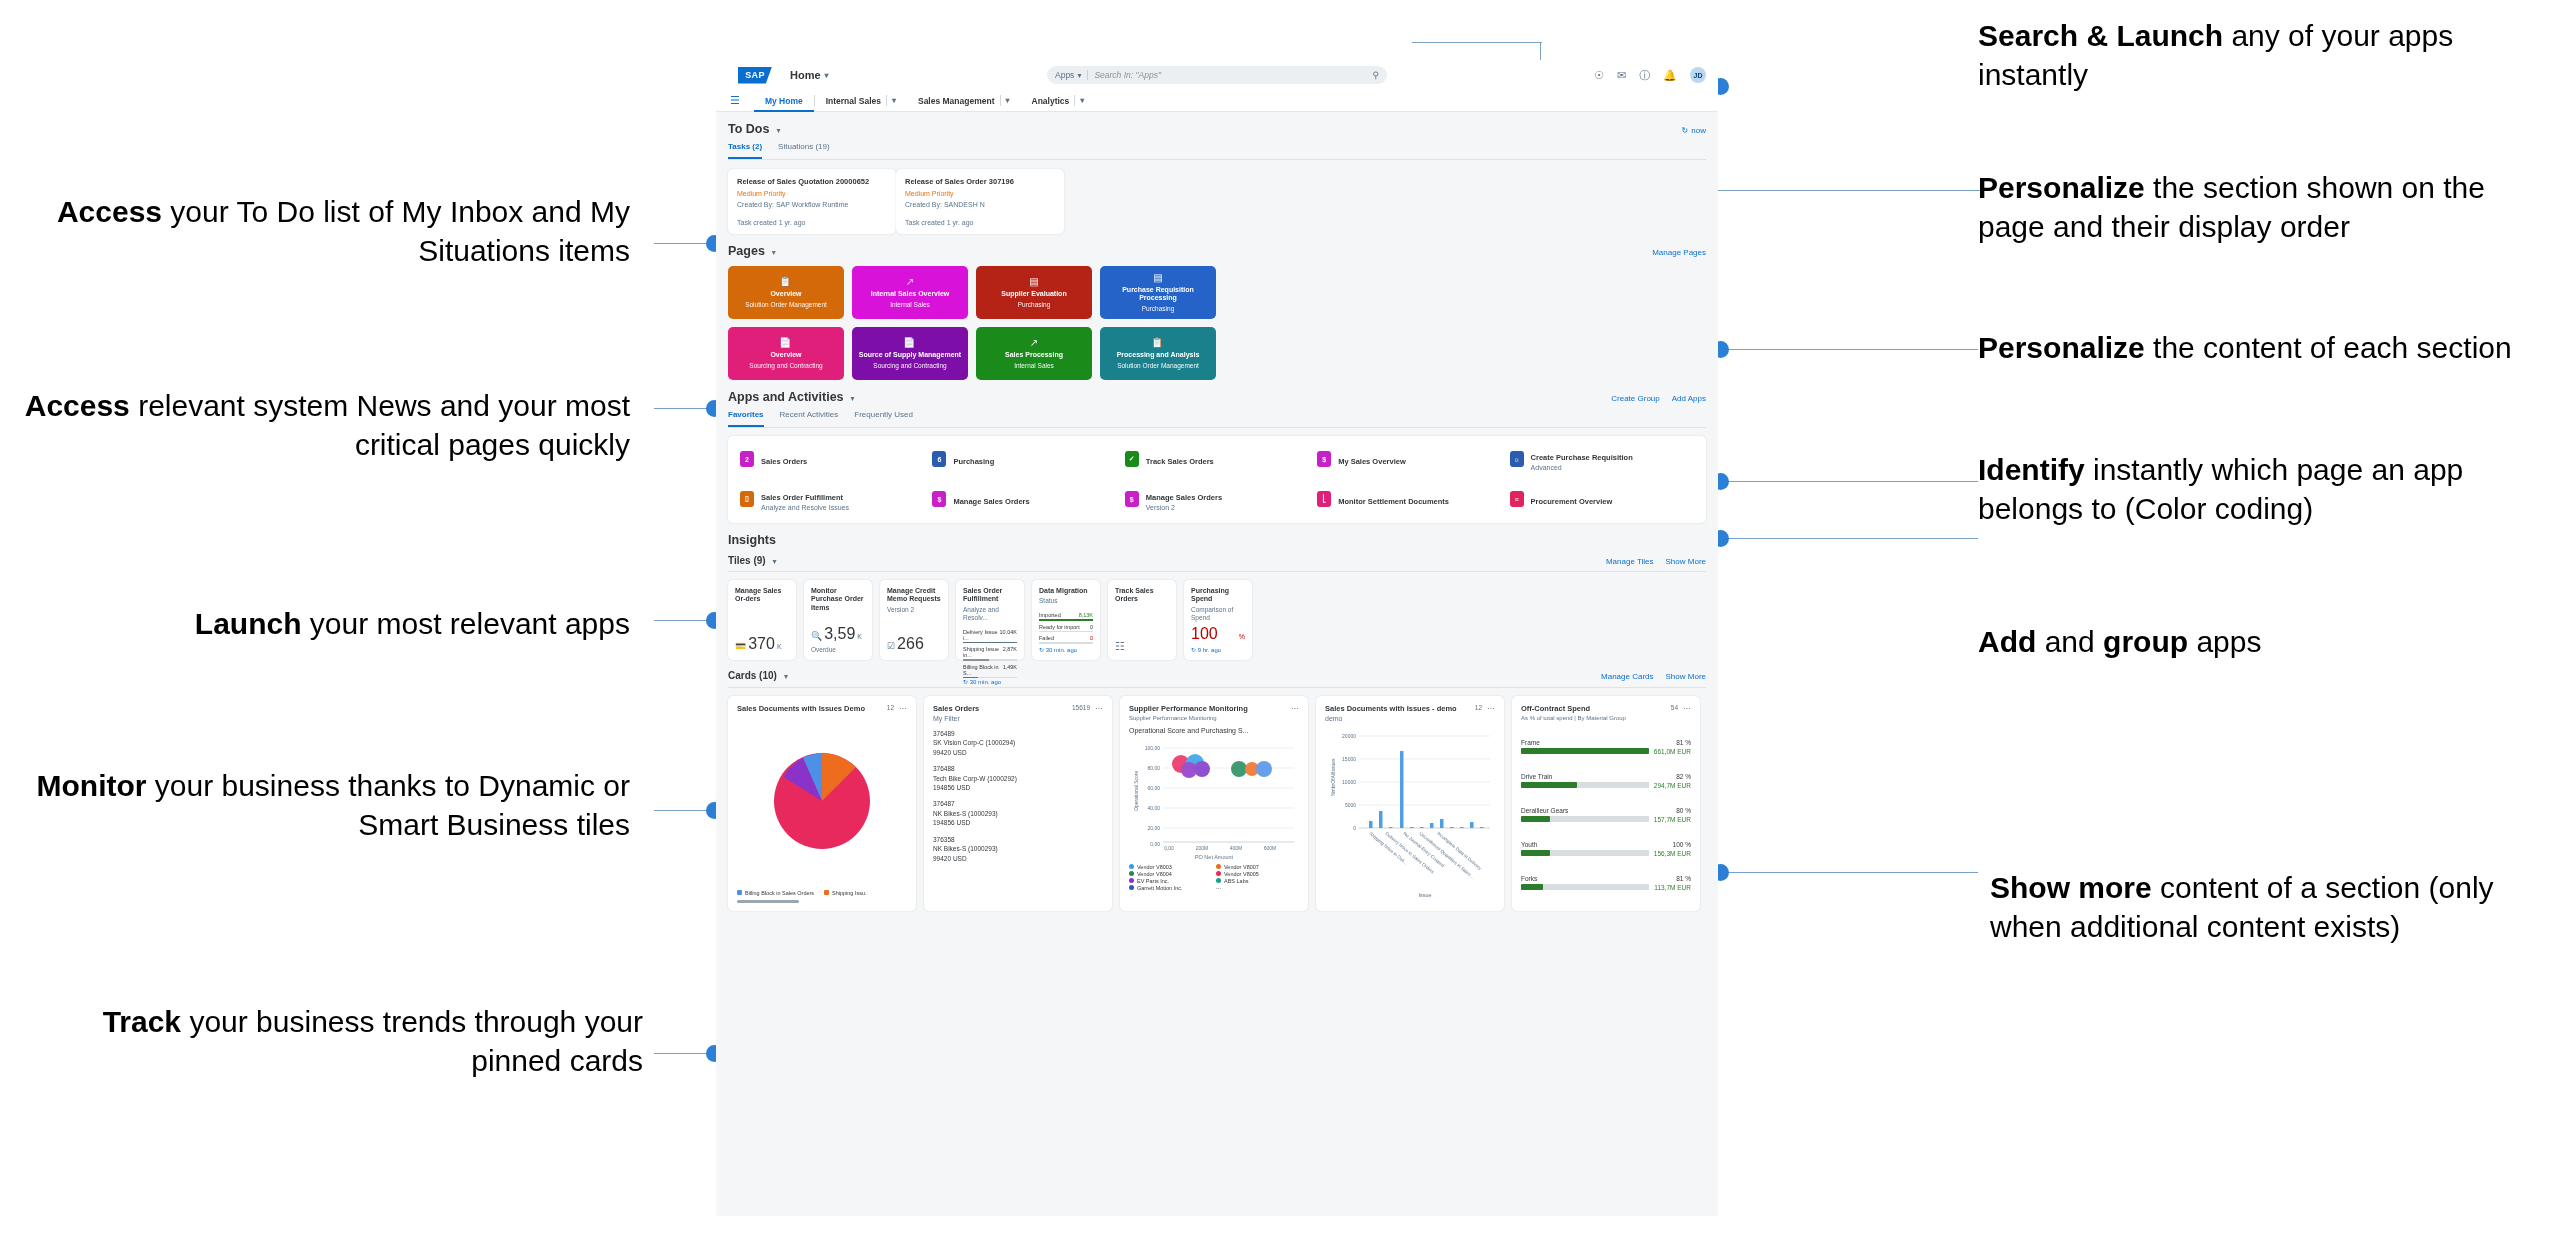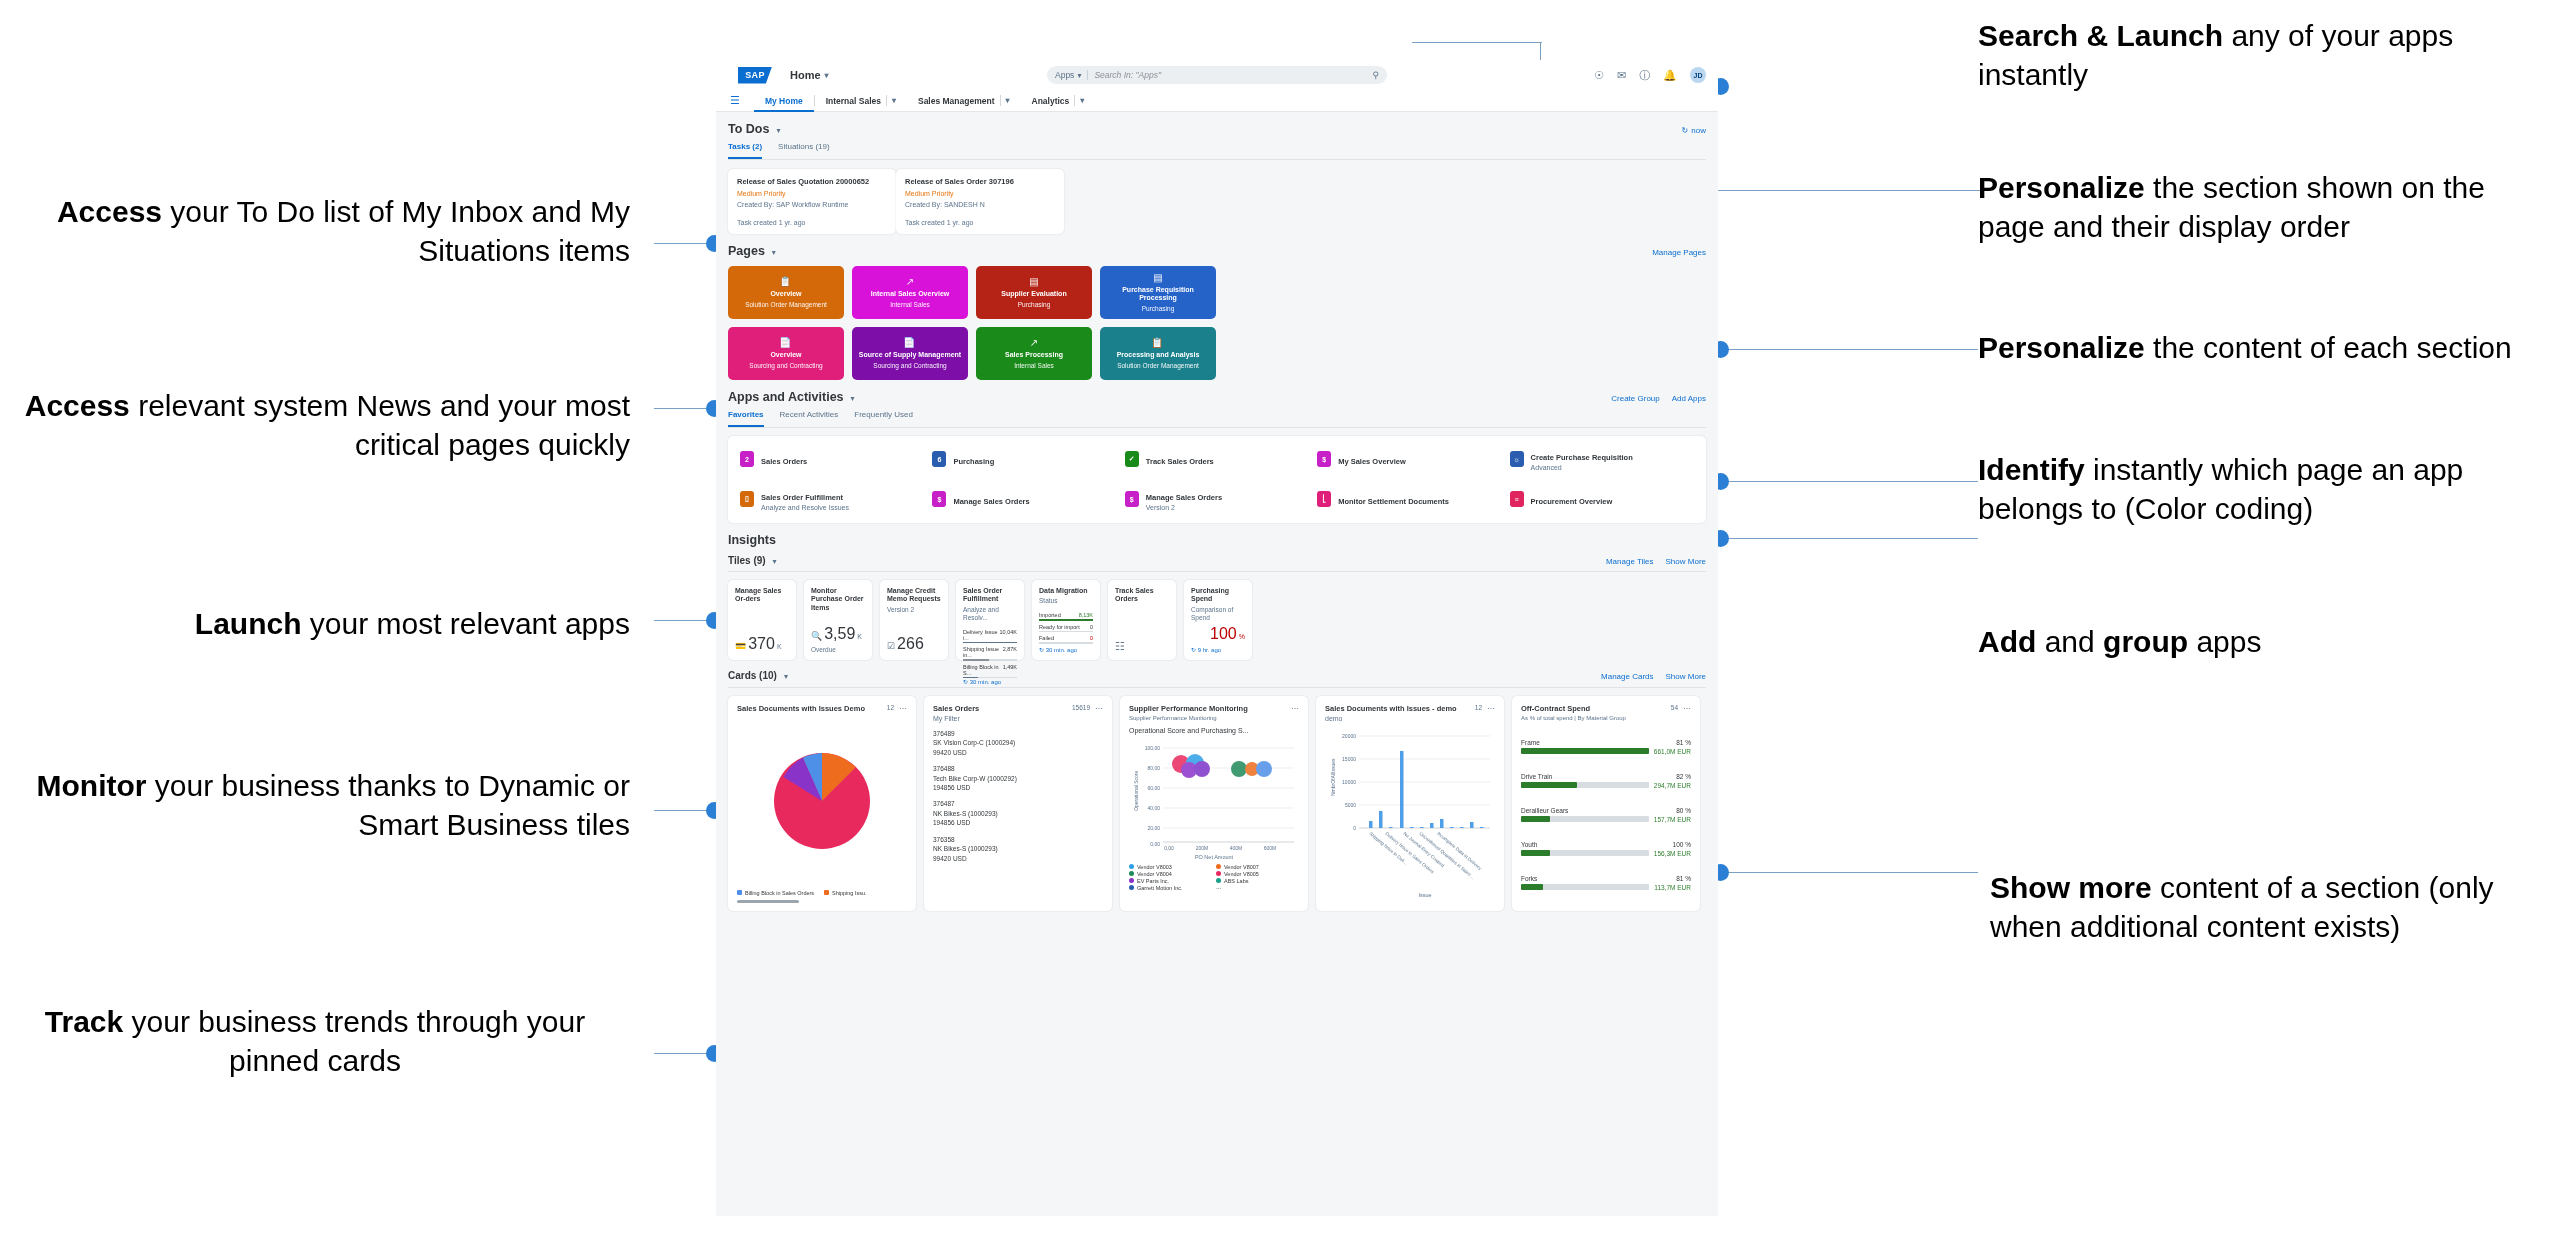--- a/index.html
+++ b/index.html
@@ -164,21 +164,21 @@
 </div>
 <div class="callout left-callout" style="left:0px; top:386px; width:630px;">
   <b>Access</b><span> relevant system News and your most critical pages quickly</span>
 </div>
 <div class="callout left-callout" style="left:0px; top:604px; width:630px;">
   <b>Launch</b><span> your most relevant apps</span>
 </div>
 <div class="callout left-callout" style="left:0px; top:766px; width:630px;">
   <b>Monitor</b><span> your business thanks to Dynamic or Smart Business tiles</span>
 </div>
-<div class="callout left-callout" style="left:0px; top:1002px; width:630px;text-align:center;">
+<div class="callout left-callout" style="left:13px; top:1002px; width:630px;">
   <b>Track</b><span> your business trends through your pinned cards</span>
 </div>
 
 <div class="callout right-callout" style="left:1978px; top:16px; width:570px;">
   <b>Search &amp; Launch</b><span> any of your apps instantly</span>
 </div>
 <div class="callout right-callout" style="left:1978px; top:168px; width:570px;">
   <b>Personalize</b><span> the section shown on the page and their display order</span>
 </div>
 <div class="callout right-callout" style="left:1978px; top:328px; width:570px;">
@@ -546,21 +546,21 @@
       <div class="itile">
         <div class="it-t">Track Sales Orders</div>
         <div class="it-big">
           <span style="font-size:11px;color:#5b738b">☷</span>
         </div>
       </div>
 
       <div class="itile">
         <div class="it-t">Purchasing Spend</div>
         <div class="it-s">Comparison of Spend</div>
-        <div class="it-big" style="justify-content:flex-end;color:#bb0000">
+        <div class="it-big" style="justify-content:space-between;color:#bb0000">
           <span>100</span>
           <span class="u" style="color:#bb0000">%</span>
         </div>
         <div class="it-ftr">
           <span>↻</span>
           <span>9 hr. ago</span>
         </div>
       </div>
     </div>
   </div>

